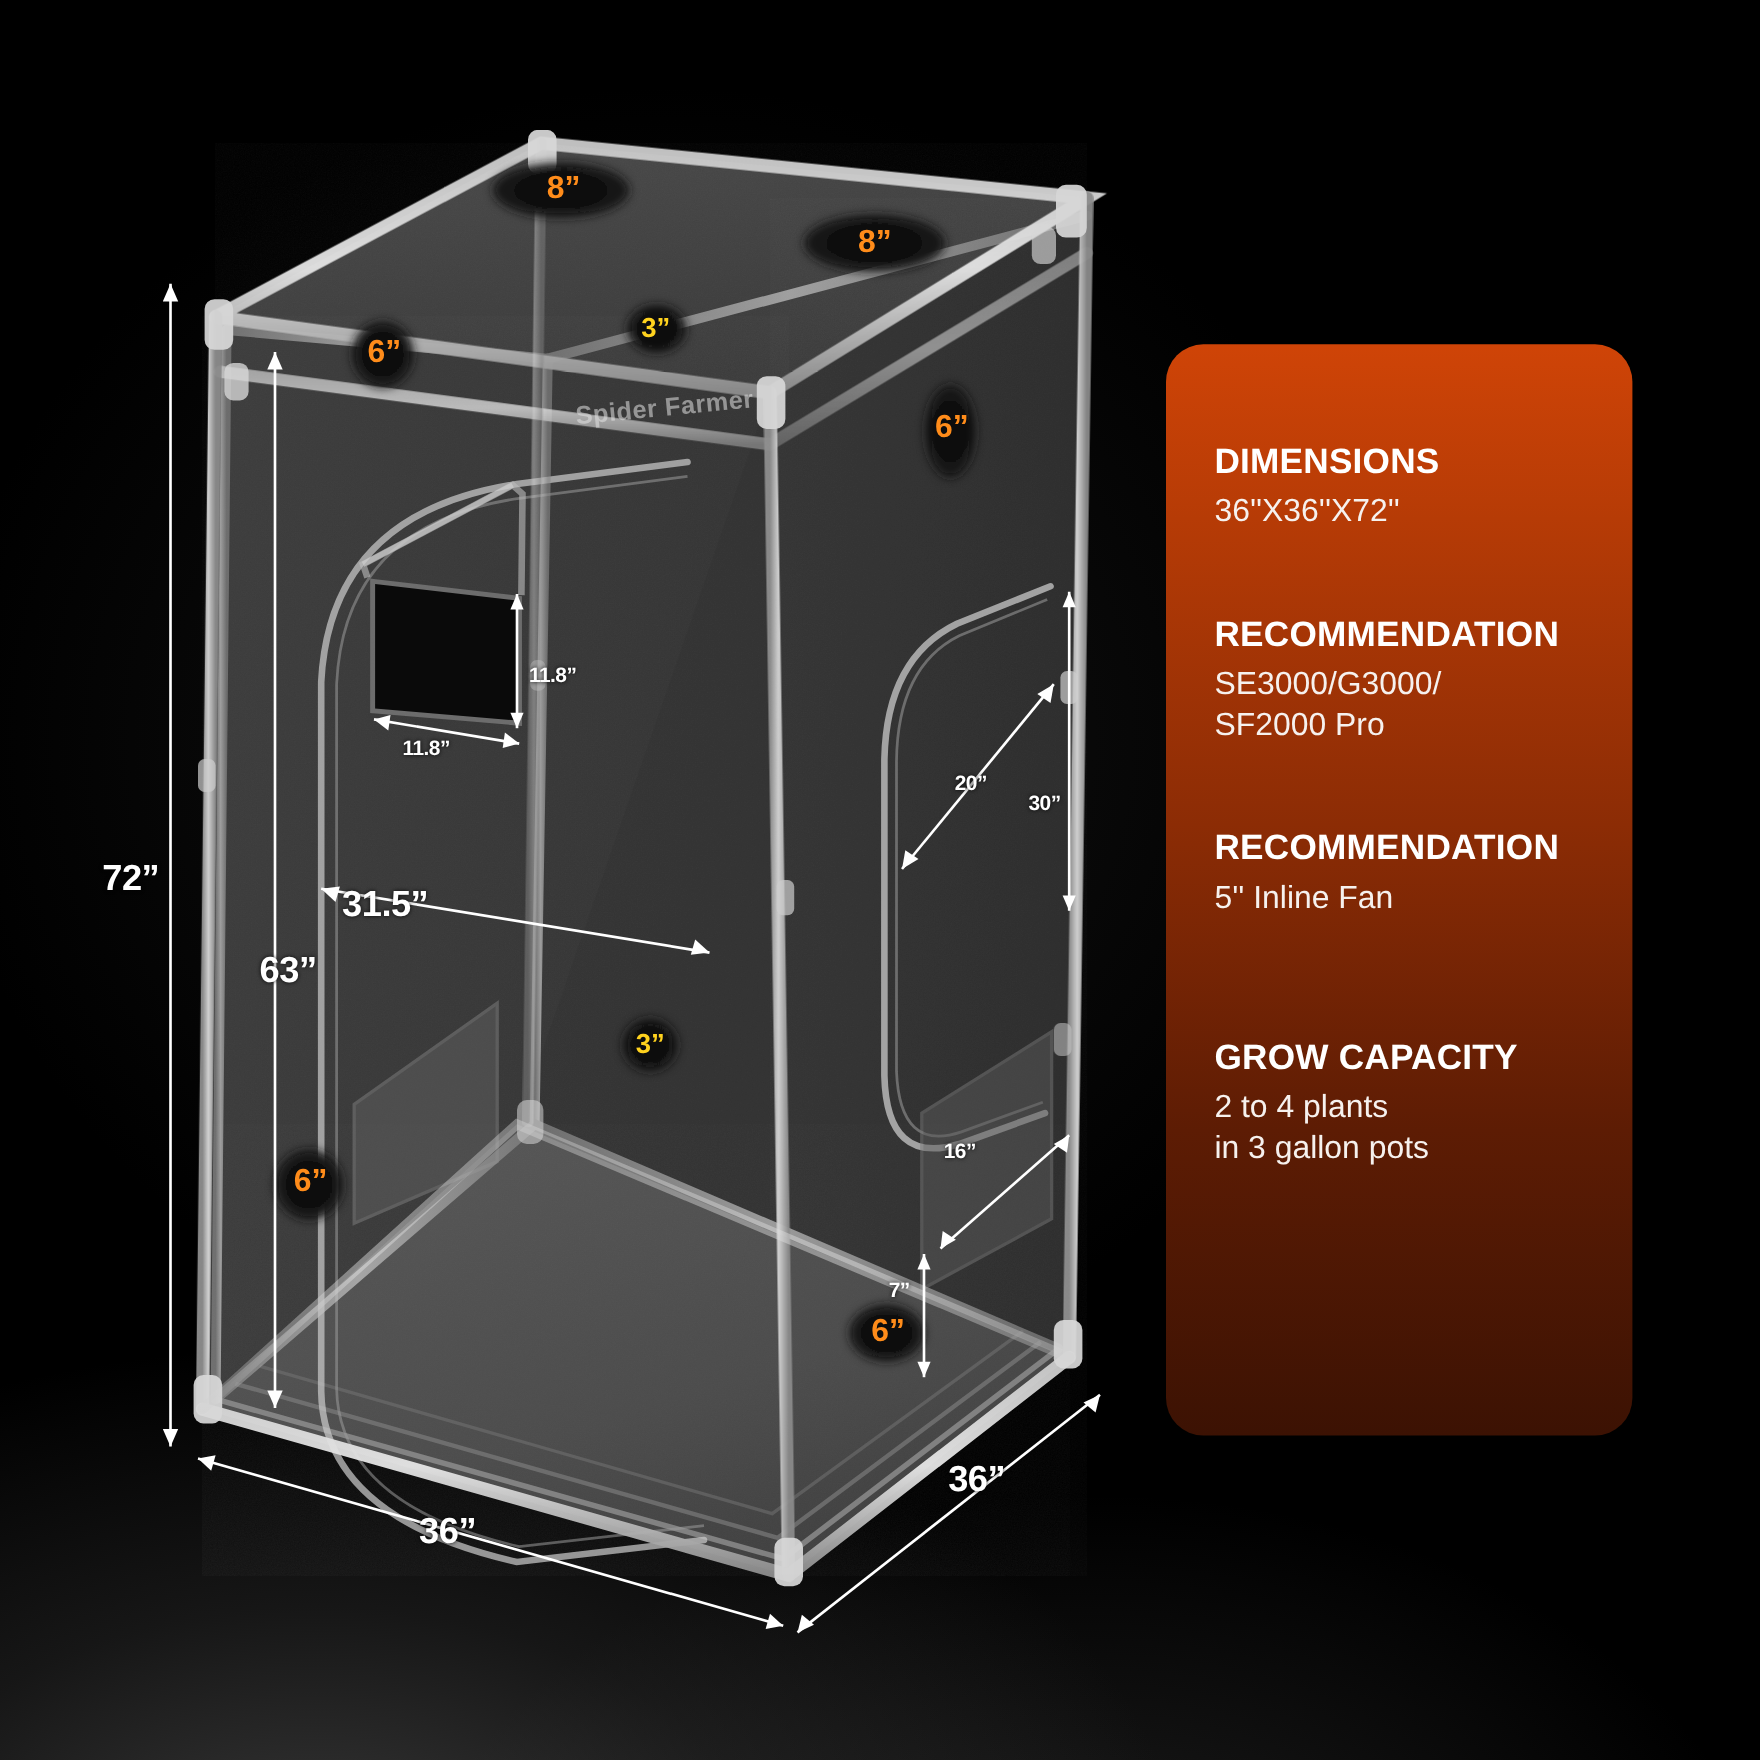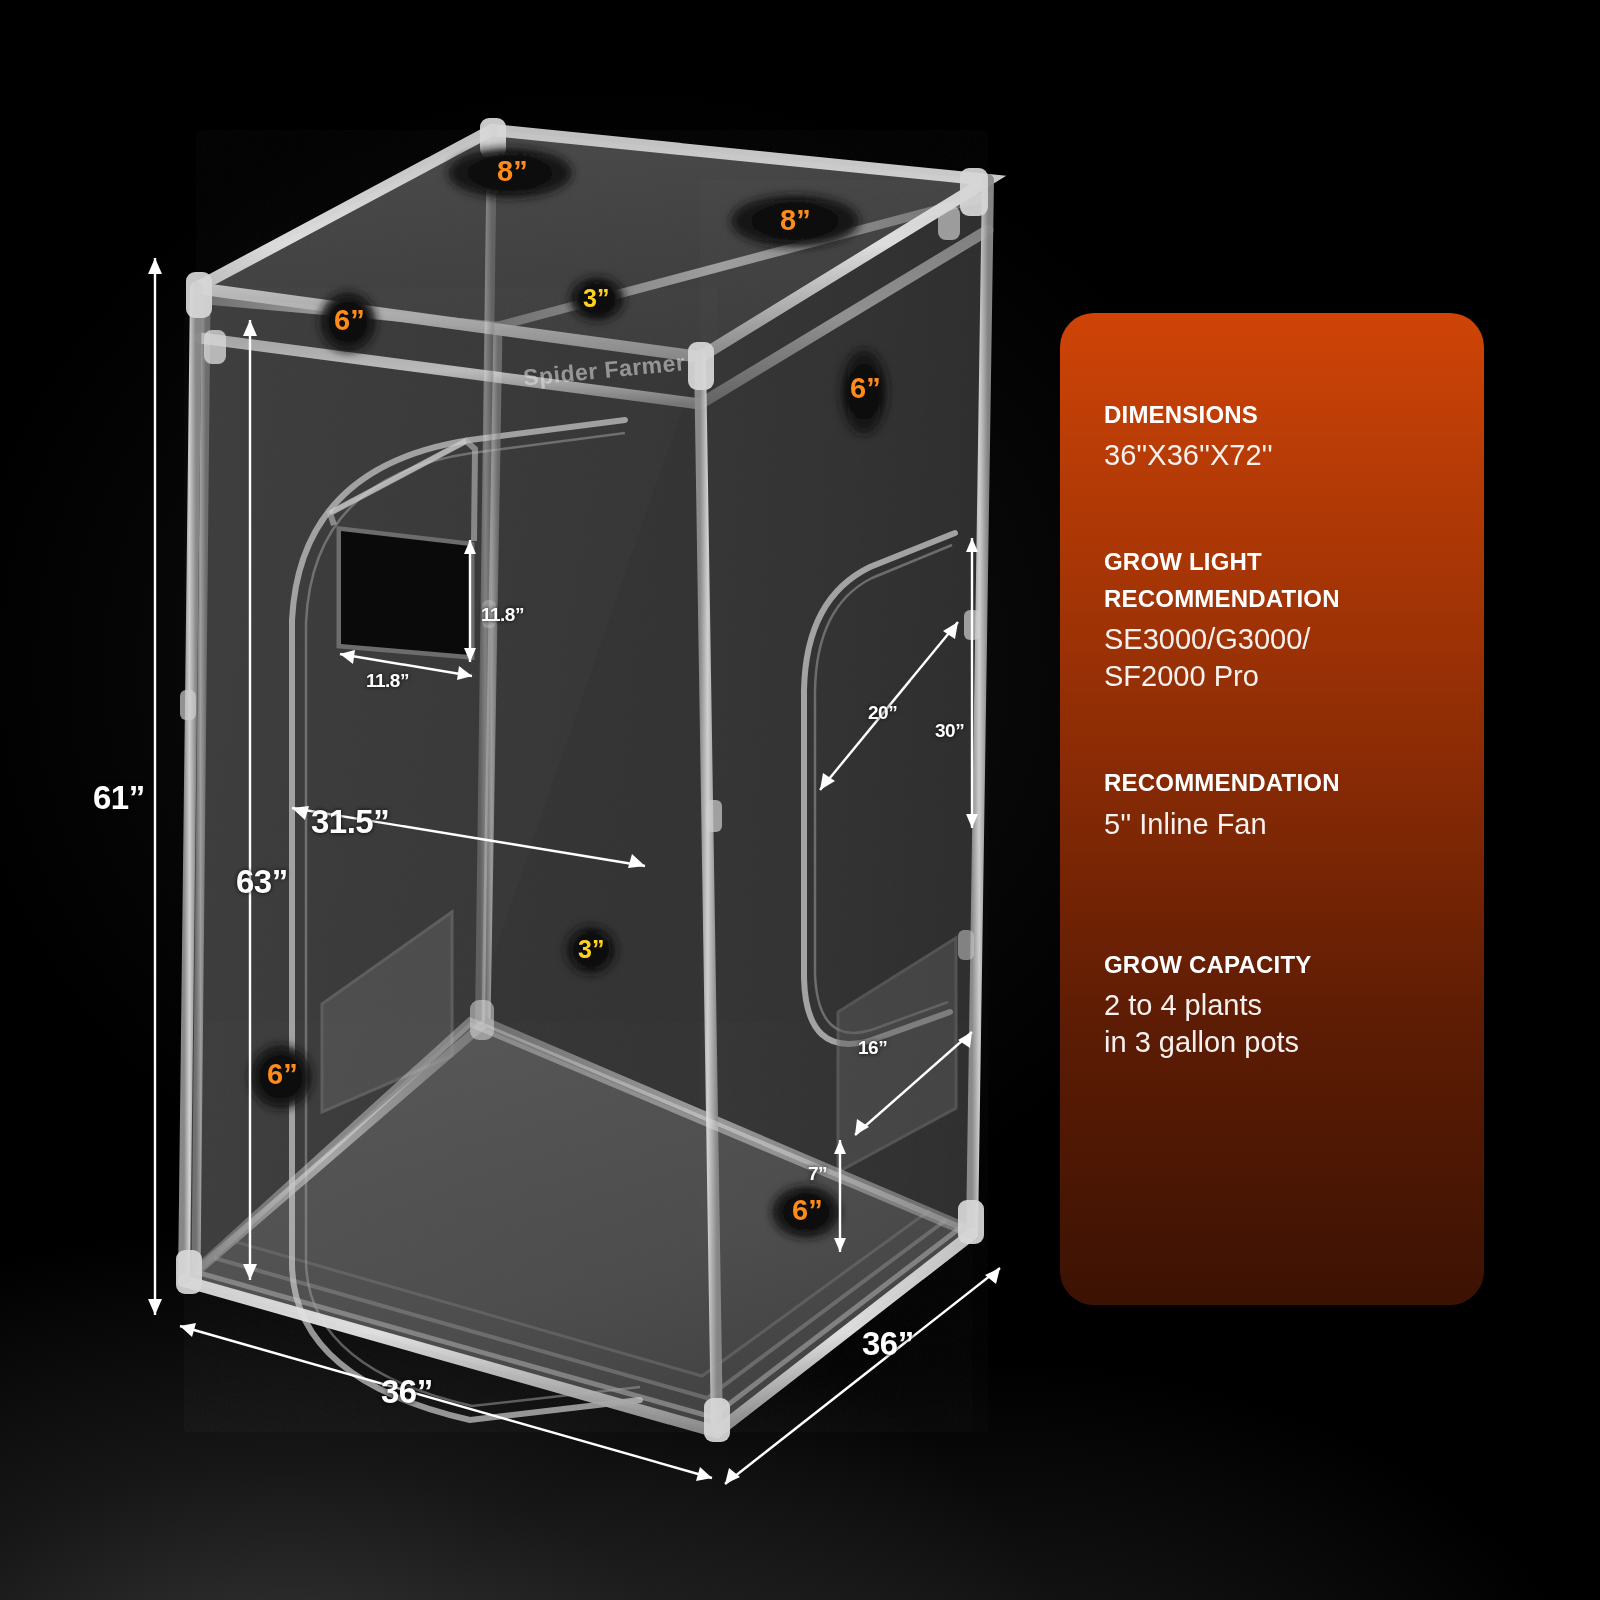--- a/index.html
+++ b/index.html
@@ -39,21 +39,21 @@
     height: 992px;
     border-radius: 34px;
     background: linear-gradient(180deg, #cf4407 0%, #b63b06 16%, #8c2c05 44%, #5d1c04 72%, #3c1203 100%);
     box-sizing: border-box;
     padding: 88px 44px 0 44px;
   }
   .blk { margin-bottom: 40px; }
   .blk:last-child { margin-bottom: 0; }
   .blk-title {
     color: #ffffff;
-    font-size: 24px;
+    font-size: 32px;
     font-weight: bold;
     line-height: 1.18;
     letter-spacing: 0.2px;
     margin: 0 0 8px 0;
   }
   .blk-body {
     color: #f6f1ee;
     font-size: 29px;
     font-weight: normal;
     line-height: 1.28;
@@ -320,21 +320,21 @@
 
   <div class="port-label orange" style="left:497px; top:155px;">8”</div>
   <div class="port-label orange" style="left:780px; top:204px;">8”</div>
   <div class="port-label yellow sm" style="left:583px; top:284px;">3”</div>
   <div class="port-label orange" style="left:334px; top:304px;">6”</div>
   <div class="port-label orange" style="left:850px; top:372px;">6”</div>
   <div class="port-label yellow sm" style="left:578px; top:935px;">3”</div>
   <div class="port-label orange" style="left:267px; top:1058px;">6”</div>
   <div class="port-label orange" style="left:792px; top:1194px;">6”</div>
 
-  <div class="dim big" style="left:93px; top:779px;">61”</div>
+  <div class="dim big" style="left:93px; top:779px;">72”</div>
   <div class="dim big" style="left:236px; top:863px;">63”</div>
   <div class="dim big" style="left:311px; top:803px;">31.5”</div>
   <div class="dim" style="left:481px; top:604px;">11.8”</div>
   <div class="dim" style="left:366px; top:670px;">11.8”</div>
   <div class="dim" style="left:868px; top:702px;">20”</div>
   <div class="dim" style="left:935px; top:720px;">30”</div>
   <div class="dim" style="left:858px; top:1037px;">16”</div>
   <div class="dim" style="left:808px; top:1163px;">7”</div>
   <div class="dim big" style="left:381px; top:1373px;">36”</div>
   <div class="dim big" style="left:862px; top:1325px;">36”</div>
@@ -346,21 +346,20 @@
   <div class="info-panel">
 
     <div class="blk">
       <div class="blk-title">DIMENSIONS</div>
       <div class="blk-body">36''X36''X72''</div>
     </div>
 
     <div class="gap-lg"></div>
 
     <div class="blk">
-      <div class="blk-title">GROW LIGHT</div>
       <div class="blk-title">RECOMMENDATION</div>
       <div class="blk-body">SE3000/G3000/</div>
       <div class="blk-body">SF2000 Pro</div>
     </div>
 
     <div class="gap-lg"></div>
 
     <div class="blk">
       <div class="blk-title">RECOMMENDATION</div>
       <div class="blk-body">5'' Inline Fan</div>

